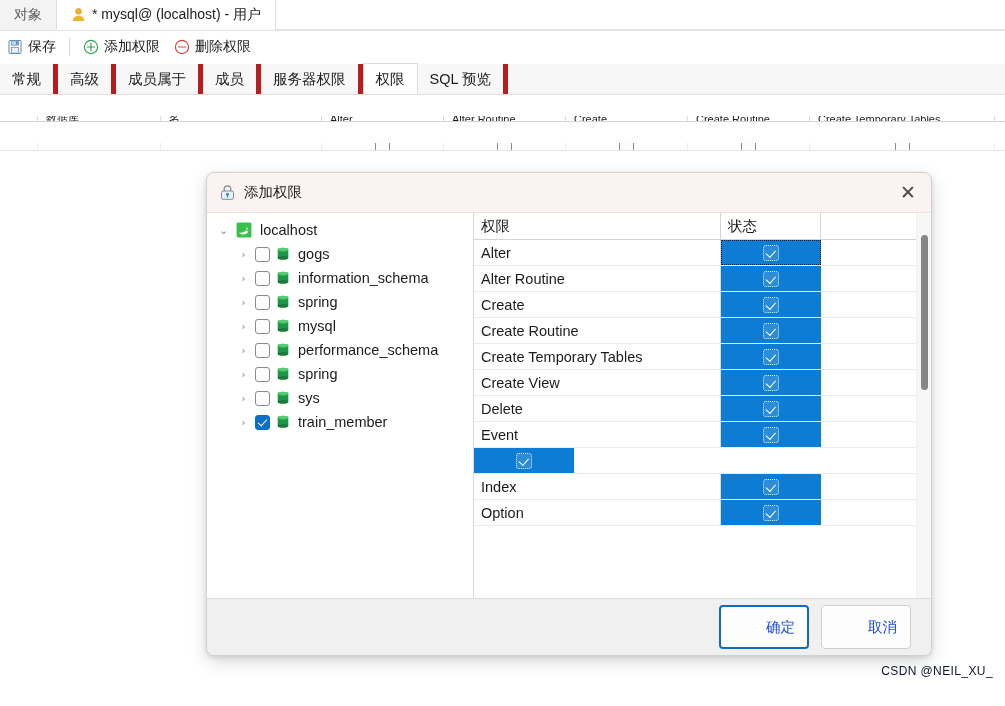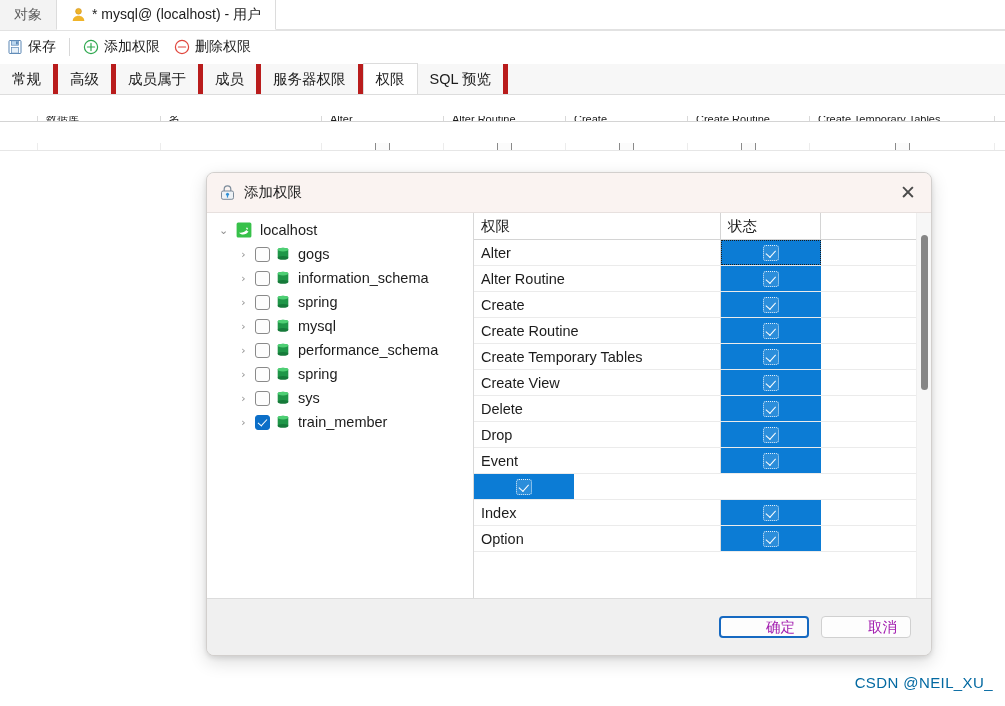--- a/index.html
+++ b/index.html
@@ -382,23 +382,23 @@
     flex: 0 0 56px;
     height: 56px;
     background: #f0f0f0;
     display: flex;
     align-items: center;
     justify-content: flex-end;
     padding-right: 20px;
     box-sizing: border-box;
   }
   .dbtn {
-    width: 90px; height: 22px;
+    width: 90px; height: 44px;
     font-size: 14.5px;
-    color: #a21caf;
+    color: #1d4ed8;
     background: #fdfdfd;
     border: 1px solid #d0d0d0;
     border-radius: 4px;
     display: flex;
     align-items: center;
     justify-content: center;
     margin-left: 12px;
     box-sizing: border-box;
     cursor: default;
     font-family: "Liberation Sans", sans-serif;
@@ -406,23 +406,23 @@
   }
   .dbtn.primary {
     border: 2px solid #1669c1;
     background: #fdfdfd;
   }
 
   
   .watermark {
     position: absolute;
     right: 12px;
-    bottom: 15px;
-    font-size: 15px;
-    color: #0369a1;
+    bottom: 28px;
+    font-size: 12px;
+    color: #0f172a;
     letter-spacing: 0.4px;
     font-family: "Liberation Sans", sans-serif;
     white-space: nowrap;
   }
 </style>
 </head>
 <body>
 
 <div id="app">
 
@@ -691,27 +691,20 @@
           </div>
 
           <div class="prow">
             <div class="pname">Delete</div>
             <div class="pstate">
                 <span class="pcheck"></span>
               </div>
             <div class="ptail"></div>
           </div>
 
-          <div class="prow">
-            <div class="pname">Drop</div>
-            <div class="pstate">
-                <span class="pcheck"></span>
-              </div>
-            <div class="ptail"></div>
-          </div>
 
           <div class="prow">
             <div class="pname">Event</div>
             <div class="pstate">
                 <span class="pcheck"></span>
               </div>
             <div class="ptail"></div>
           </div>
 
           <div class="prow">

